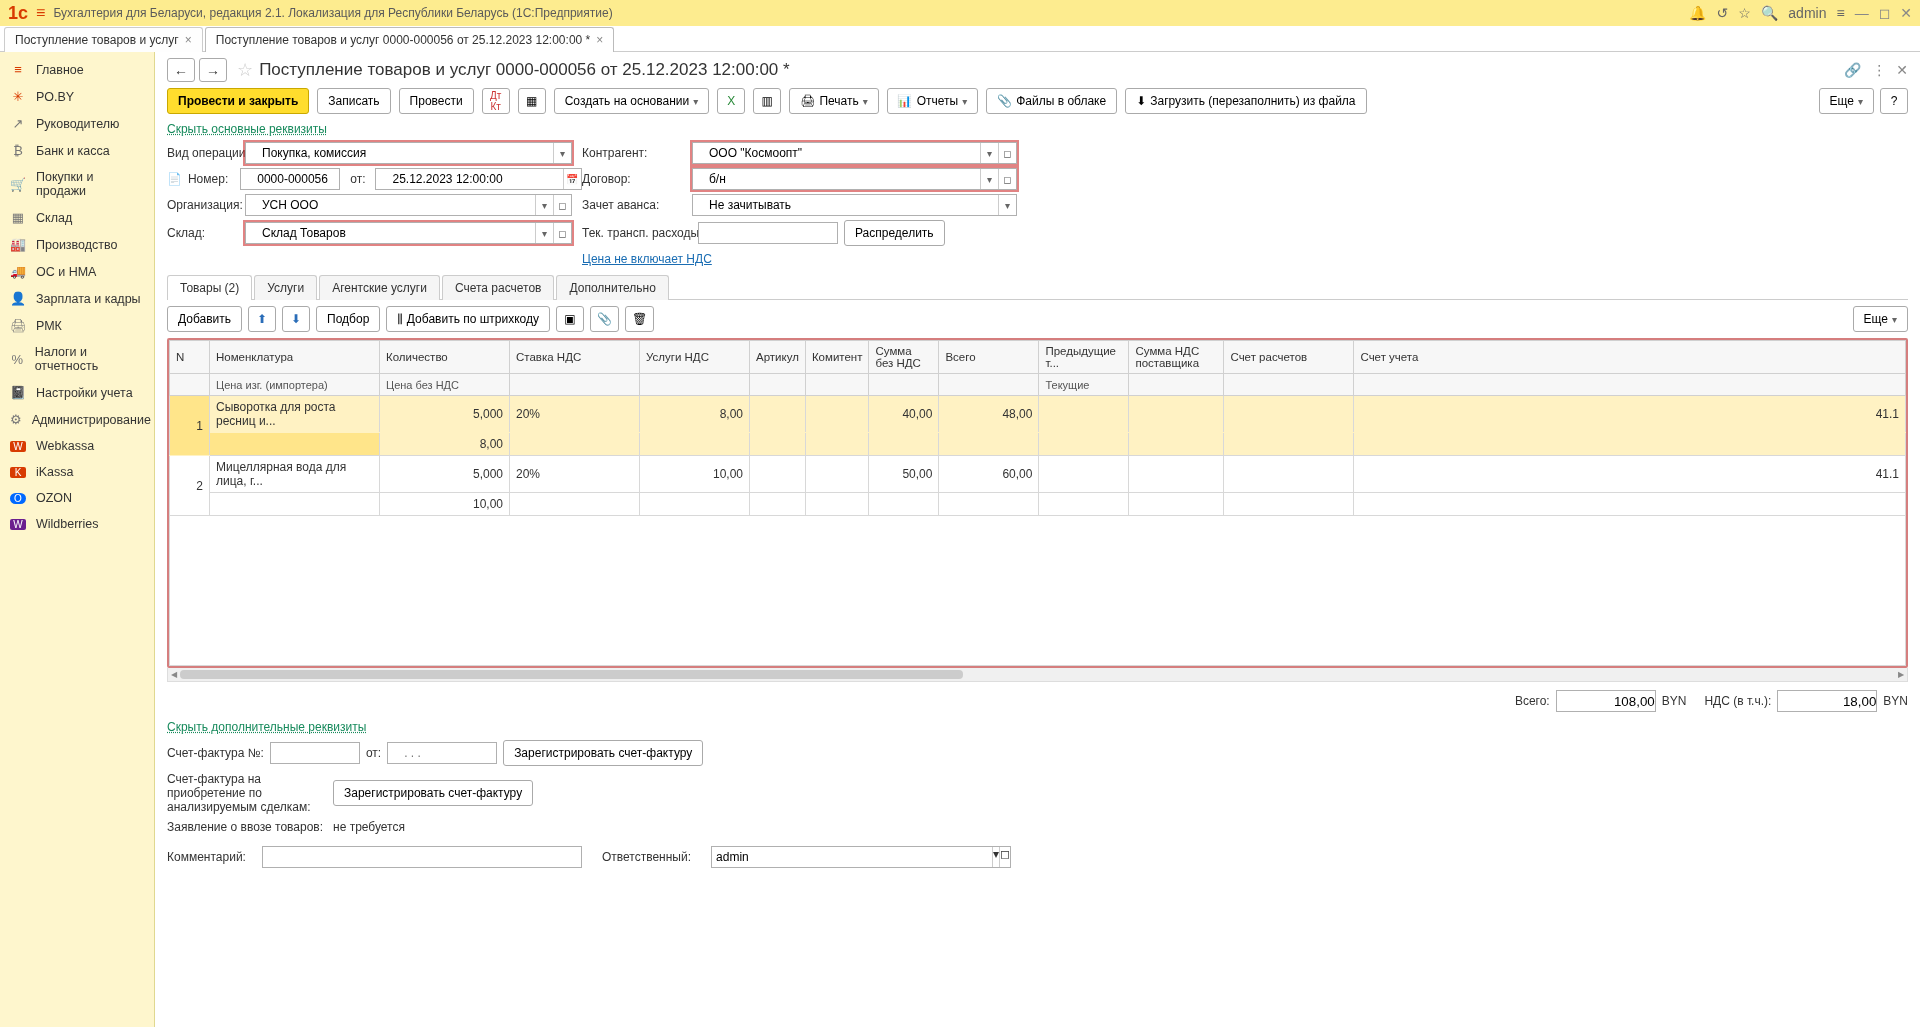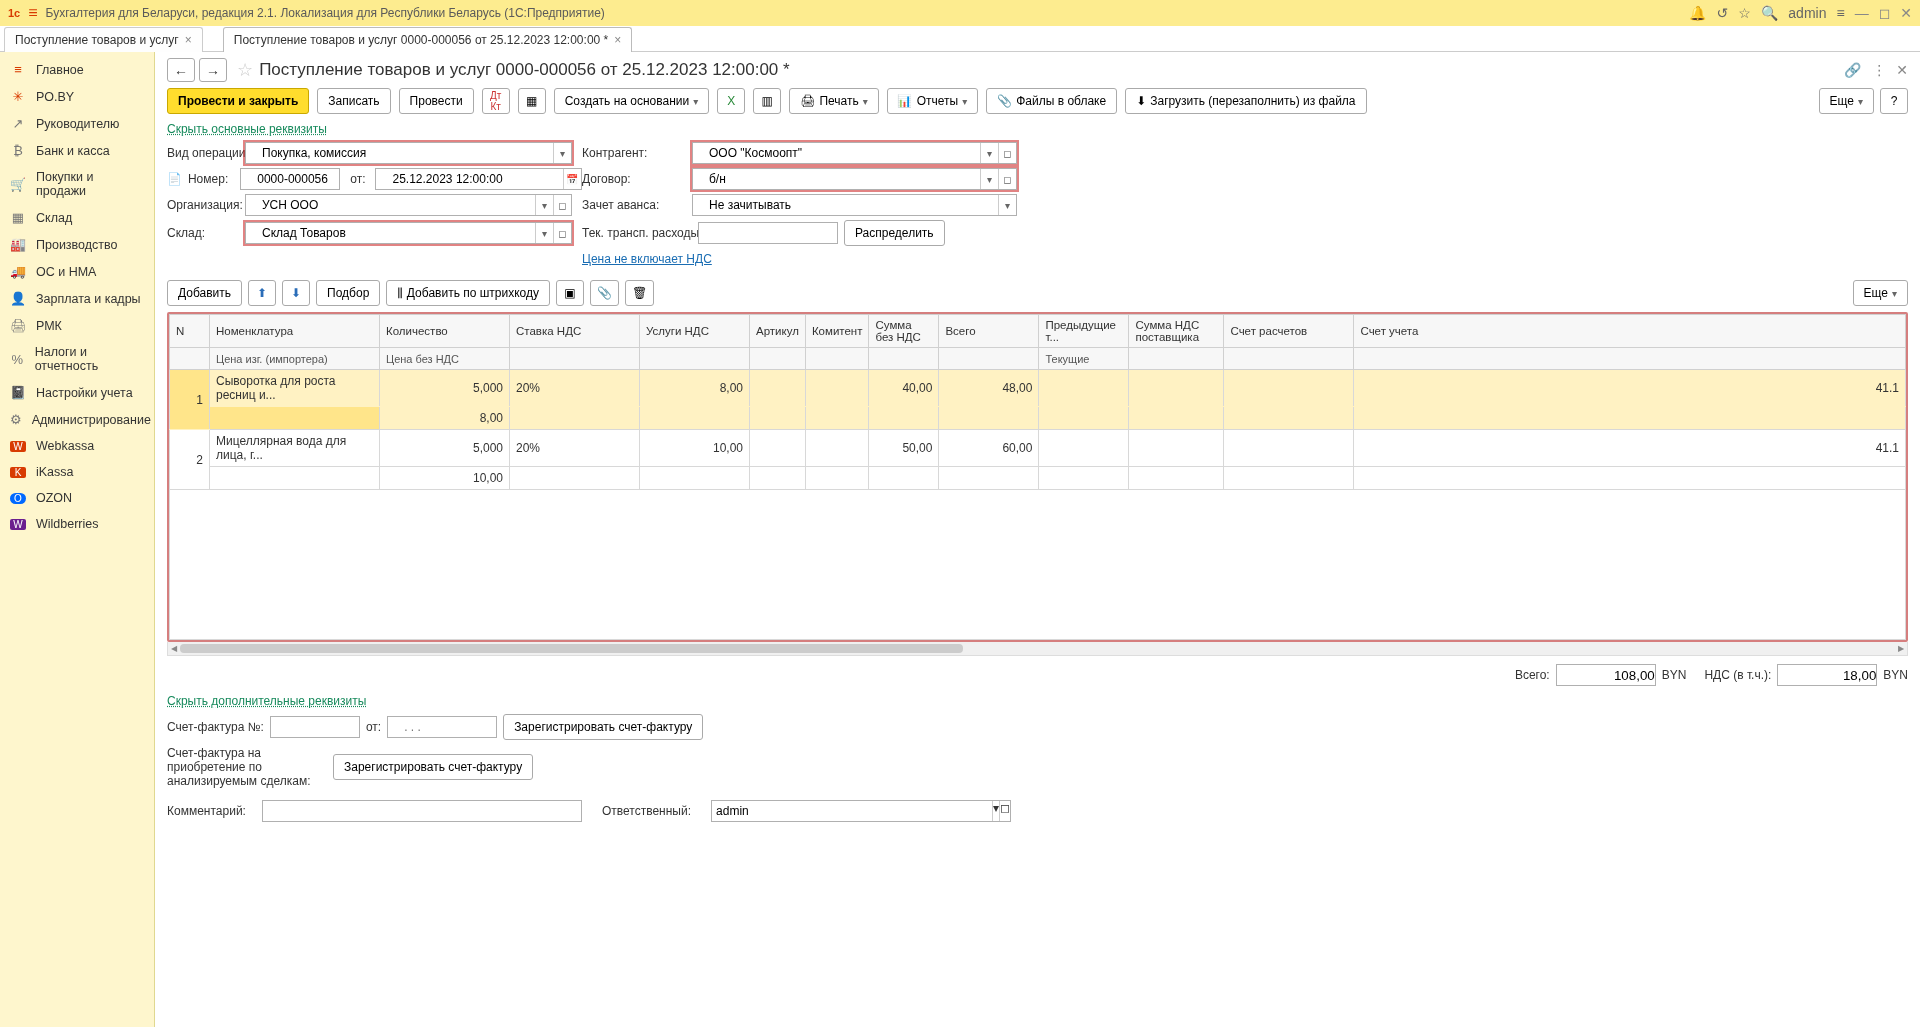--- a/index.html
+++ b/index.html
@@ -1,30 +1,30 @@
 <!DOCTYPE html>
 <html><head>
 <meta charset="utf-8">
 <style>
 * { box-sizing: border-box; margin: 0; padding: 0; font-family: Arial, sans-serif; }
 body { font-size: 12px; background: #fff; color: #333; overflow: hidden; }
 
 
 .titlebar { height: 26px; background: #fdec8f; display: flex; align-items: center; padding: 0 8px; }
-.titlebar .logo { color: #d83b01; font-weight: bold; font-size: 11px; margin-right: 8px; }
+.titlebar .logo { color: #d83b01; font-weight: bold; font-size: 18px; margin-right: 8px; }
 .titlebar .burger { color: #d83b01; font-size: 16px; margin-right: 8px; cursor: pointer; }
 .titlebar .title-text { color: #5a5a5a; font-size: 12px; }
 .titlebar .right { margin-left: auto; display: flex; align-items: center; gap: 10px; color: #666; }
 .titlebar .right span { cursor: pointer; font-size: 14px; }
 .titlebar .user { font-size: 12px; }
 .titlebar .winbtn { font-size: 14px; color: #888; }
 
 
 .tabsrow { height: 26px; background: #fff; border-bottom: 1px solid #ccc; display: flex; padding-left: 4px; }
-.doctab { display: flex; align-items: center; padding: 0 10px; border: 1px solid #ccc; border-bottom: none; background: #fefefe; margin-right: 20px; font-size: 12px; border-radius: 3px 3px 0 0; position: relative; top: 1px; justify-content: center; }
+.doctab { display: flex; align-items: center; padding: 0 10px; border: 1px solid #ccc; border-bottom: none; background: #fefefe; margin-right: 2px; font-size: 12px; border-radius: 3px 3px 0 0; position: relative; top: 1px; justify-content: center; }
 .doctab.active { background: #fff; border-color: #bbb; }
 .doctab .close { margin-left: 6px; color: #888; cursor: pointer; }
 
 
 .main { display: flex; height: calc(100vh - 52px); }
 
 
 .sidebar { width: 155px; background: #fef6cd; border-right: 1px solid #e0d890; overflow-y: auto; padding-top: 4px; }
 .nav-item { display: flex; align-items: center; padding: 6px 10px; cursor: pointer; font-size: 12.5px; color: #333; gap: 10px; }
 .nav-item .ico { width: 16px; text-align: center; font-size: 13px; }
@@ -347,20 +347,27 @@
           <span class="mini-btn">▦</span>
         </div>
         <button class="btn">Распределить</button>
       </div>
 
       <div></div>
       <div><a class="price-link">Цена не включает НДС</a></div>
     </div>
 
     
+    <div class="tab-ctrl">
+      <div class="tab active">Товары (2)</div>
+      <div class="tab">Услуги</div>
+      <div class="tab">Агентские услуги</div>
+      <div class="tab">Счета расчетов</div>
+      <div class="tab">Дополнительно</div>
+    </div>
 
     
     <div class="tbl-toolbar">
       <button class="btn">Добавить</button>
       <button class="btn icon-only">
           <span style="color:#2a6db8;">⬆</span>
         </button>
       <button class="btn icon-only">
           <span style="color:#2a6db8;">⬇</span>
         </button>
@@ -509,20 +516,24 @@
         <div class="field-wrap" style="width:110px;flex:none;">
             <input placeholder=". . ." style="">
             <span class="mini-btn">📅</span>
           </div>
         <button class="btn">Зарегистрировать счет-фактуру</button>
       </div>
       <div class="row">
         <span style="width:160px;">Счет-фактура на приобретение по анализируемым сделкам:</span>
         <button class="btn">Зарегистрировать счет-фактуру</button>
       </div>
+      <div class="row">
+        <span style="width:160px;">Заявление о ввозе товаров:</span>
+        <span>не требуется</span>
+      </div>
     </div>
 
     
     <div class="commentary-row">
       <span style="width:75px;">Комментарий:</span>
       <div class="cfield" style="max-width:320px;">
           <input style="">
         </div>
       <span>Ответственный:</span>
       <div class="cfield" style="max-width:300px;">

